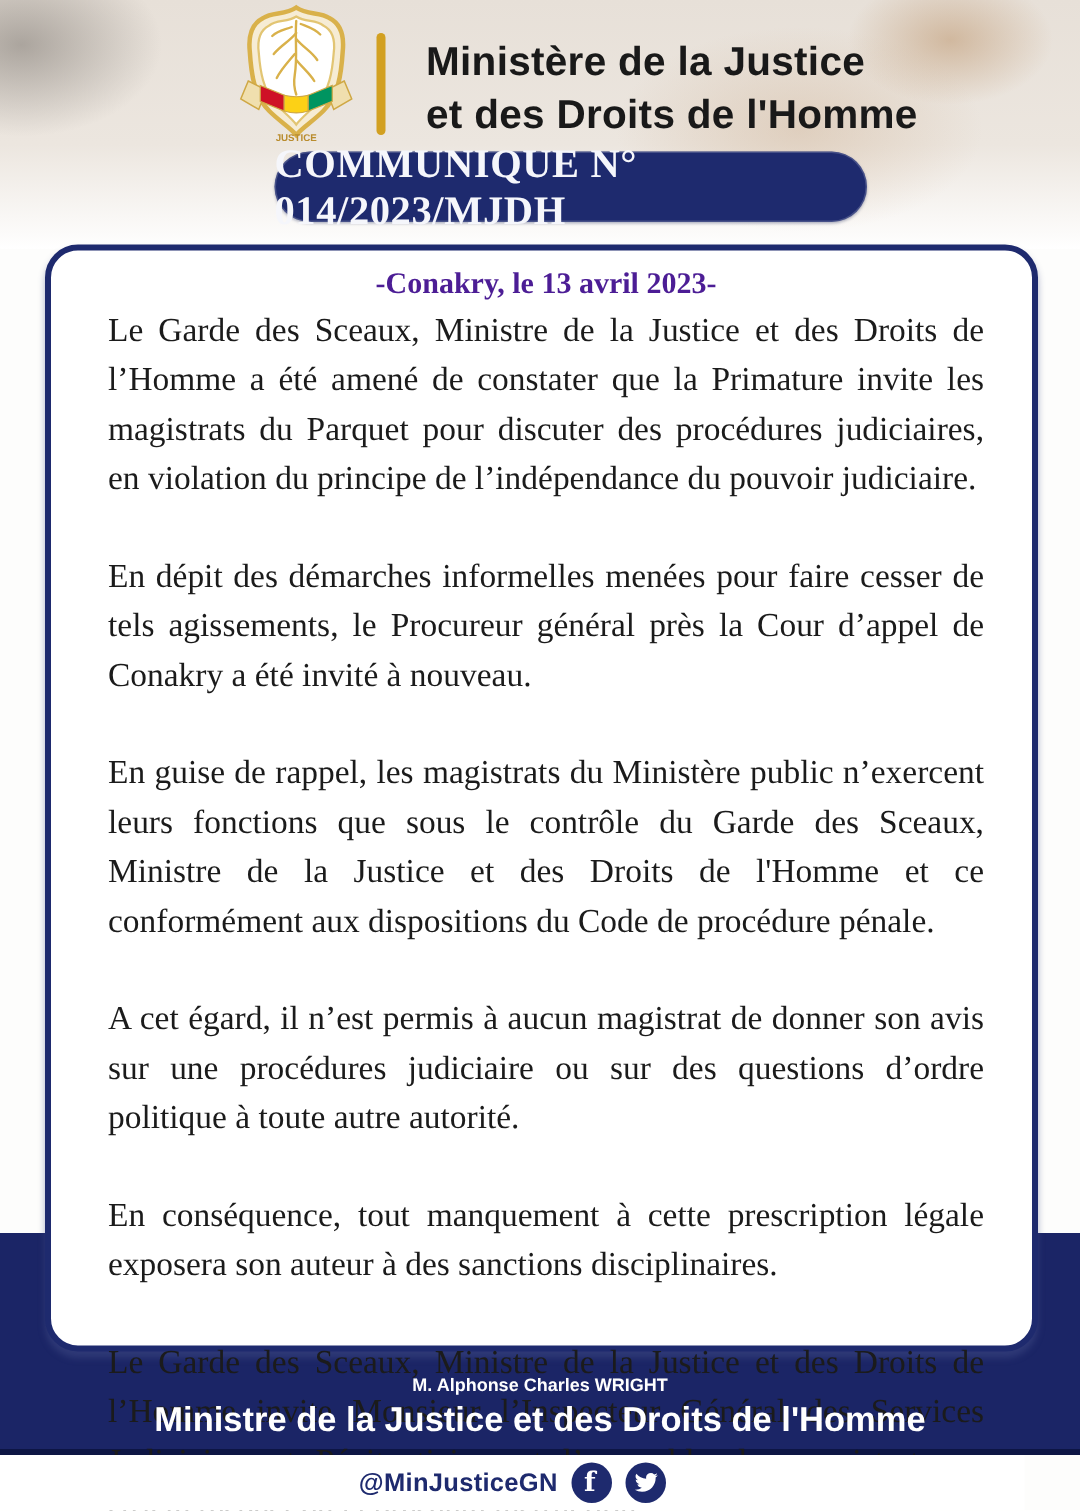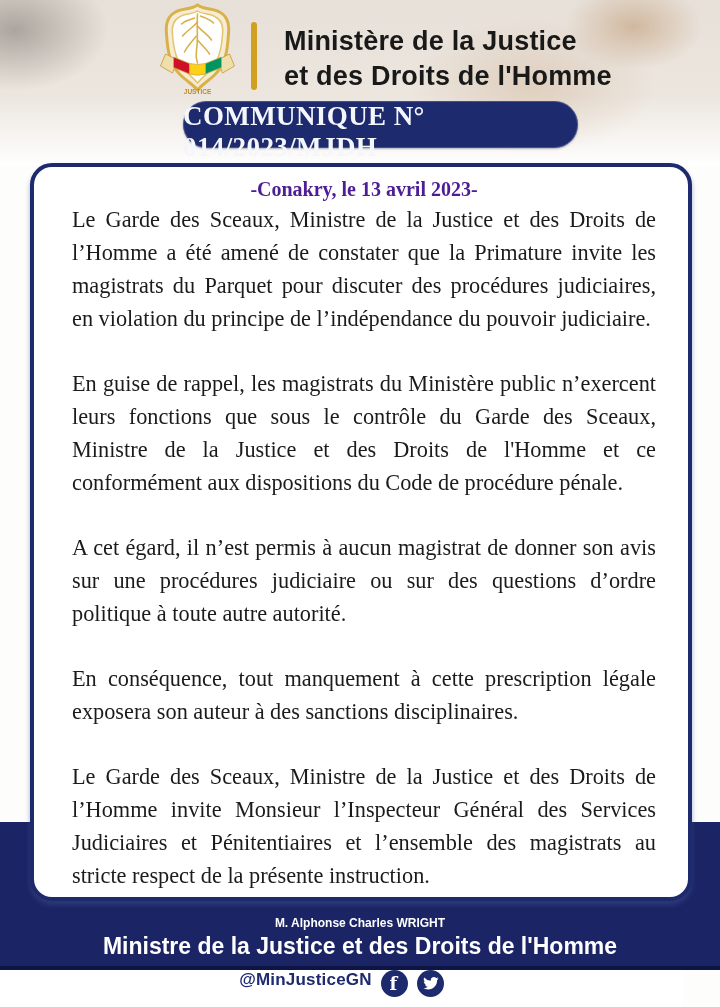--- a/index.html
+++ b/index.html
@@ -27,21 +27,21 @@
     border-radius:3px;
   }
   .ministry-title {
     position:absolute; left:284px; top:24px;
     font-size:27px; font-weight:bold; color:#191919;
     line-height:35px; letter-spacing:0.2px;
   }
   .banner-pill {
     position:absolute; left:183px; top:101px; width:395px; height:47px;
     border-radius:24px;
-    display:flex; align-items:flex-start; justify-content:center;
+    display:flex; align-items:center; justify-content:center;
     color:#f5f6fb;
     font-family:"Liberation Serif", serif;
     font-weight:bold; font-size:27px; letter-spacing:0.4px;
     box-shadow: inset 0 0 0 1px rgba(255,255,255,0.18), 0 1px 2px rgba(30,40,90,.35);
   }
 
   
   .navy-band {
     position:absolute; left:0; top:822px; width:720px; height:148px;
     border-bottom:4px solid #0d1544;
@@ -73,21 +73,21 @@
     font-size:22.3px; line-height:33px; color:#1b1b1b;
     text-align:justify;
     margin-top:32px;
   }
   .body-text p:first-child { margin-top:2px; }
 
   
   .bottom-bar {
     position:absolute; left:0; top:970px; width:683px; height:37px;
     background:#ffffff;
-    display:flex; justify-content:center; gap:9px;
+    display:flex; align-items:center; justify-content:center; gap:9px;
   }
   .social-handle {
     font-size:17px; font-weight:bold; color:#1e2a6e; letter-spacing:0.2px;
   }
   .icon-circle {
     width:27px; height:27px; border-radius:50%;
     display:flex; align-items:center; justify-content:center;
     color:#ffffff;
   }
   .fb-glyph {
@@ -132,20 +132,21 @@
       <span>COMMUNIQUE N° 014/2023/MJDH</span>
     </div>
   </div>
 
   <div class="navy-band" style="background:#1b2566;"></div>
 
   <div class="card">
     <div class="dateline">-Conakry, le 13 avril 2023-</div>
     <div class="body-text">
       <p>Le Garde des Sceaux, Ministre de la Justice et des Droits de l’Homme a été amené de constater que la Primature invite les magistrats du Parquet pour discuter des procédures judiciaires, en violation du principe de l’indépendance du pouvoir judiciaire.</p>
+      <p>En dépit des démarches informelles menées pour faire cesser de tels agissements, le Procureur général près la Cour d’appel de Conakry a été invité à nouveau.</p>
       <p>En guise de rappel, les magistrats du Ministère public n’exercent leurs fonctions que sous le contrôle du Garde des Sceaux, Ministre de la Justice et des Droits de l'Homme et ce conformément aux dispositions du Code de procédure pénale.</p>
       <p>A cet égard, il n’est permis à aucun magistrat de donner son avis sur une procédures judiciaire ou sur des questions d’ordre politique à toute autre autorité.</p>
       <p>En conséquence, tout manquement à cette prescription légale exposera son auteur à des sanctions disciplinaires.</p>
       <p>Le Garde des Sceaux, Ministre de la Justice et des Droits de l’Homme invite Monsieur l’Inspecteur Général des Services Judiciaires et Pénitentiaires et l’ensemble des magistrats au stricte respect de la présente instruction.</p>
     </div>
   </div>
 
   <div class="signature-block">
     <div class="signature-name">M. Alphonse Charles WRIGHT</div>
     <div class="signature-title">Ministre de la Justice et des Droits de l'Homme</div>

